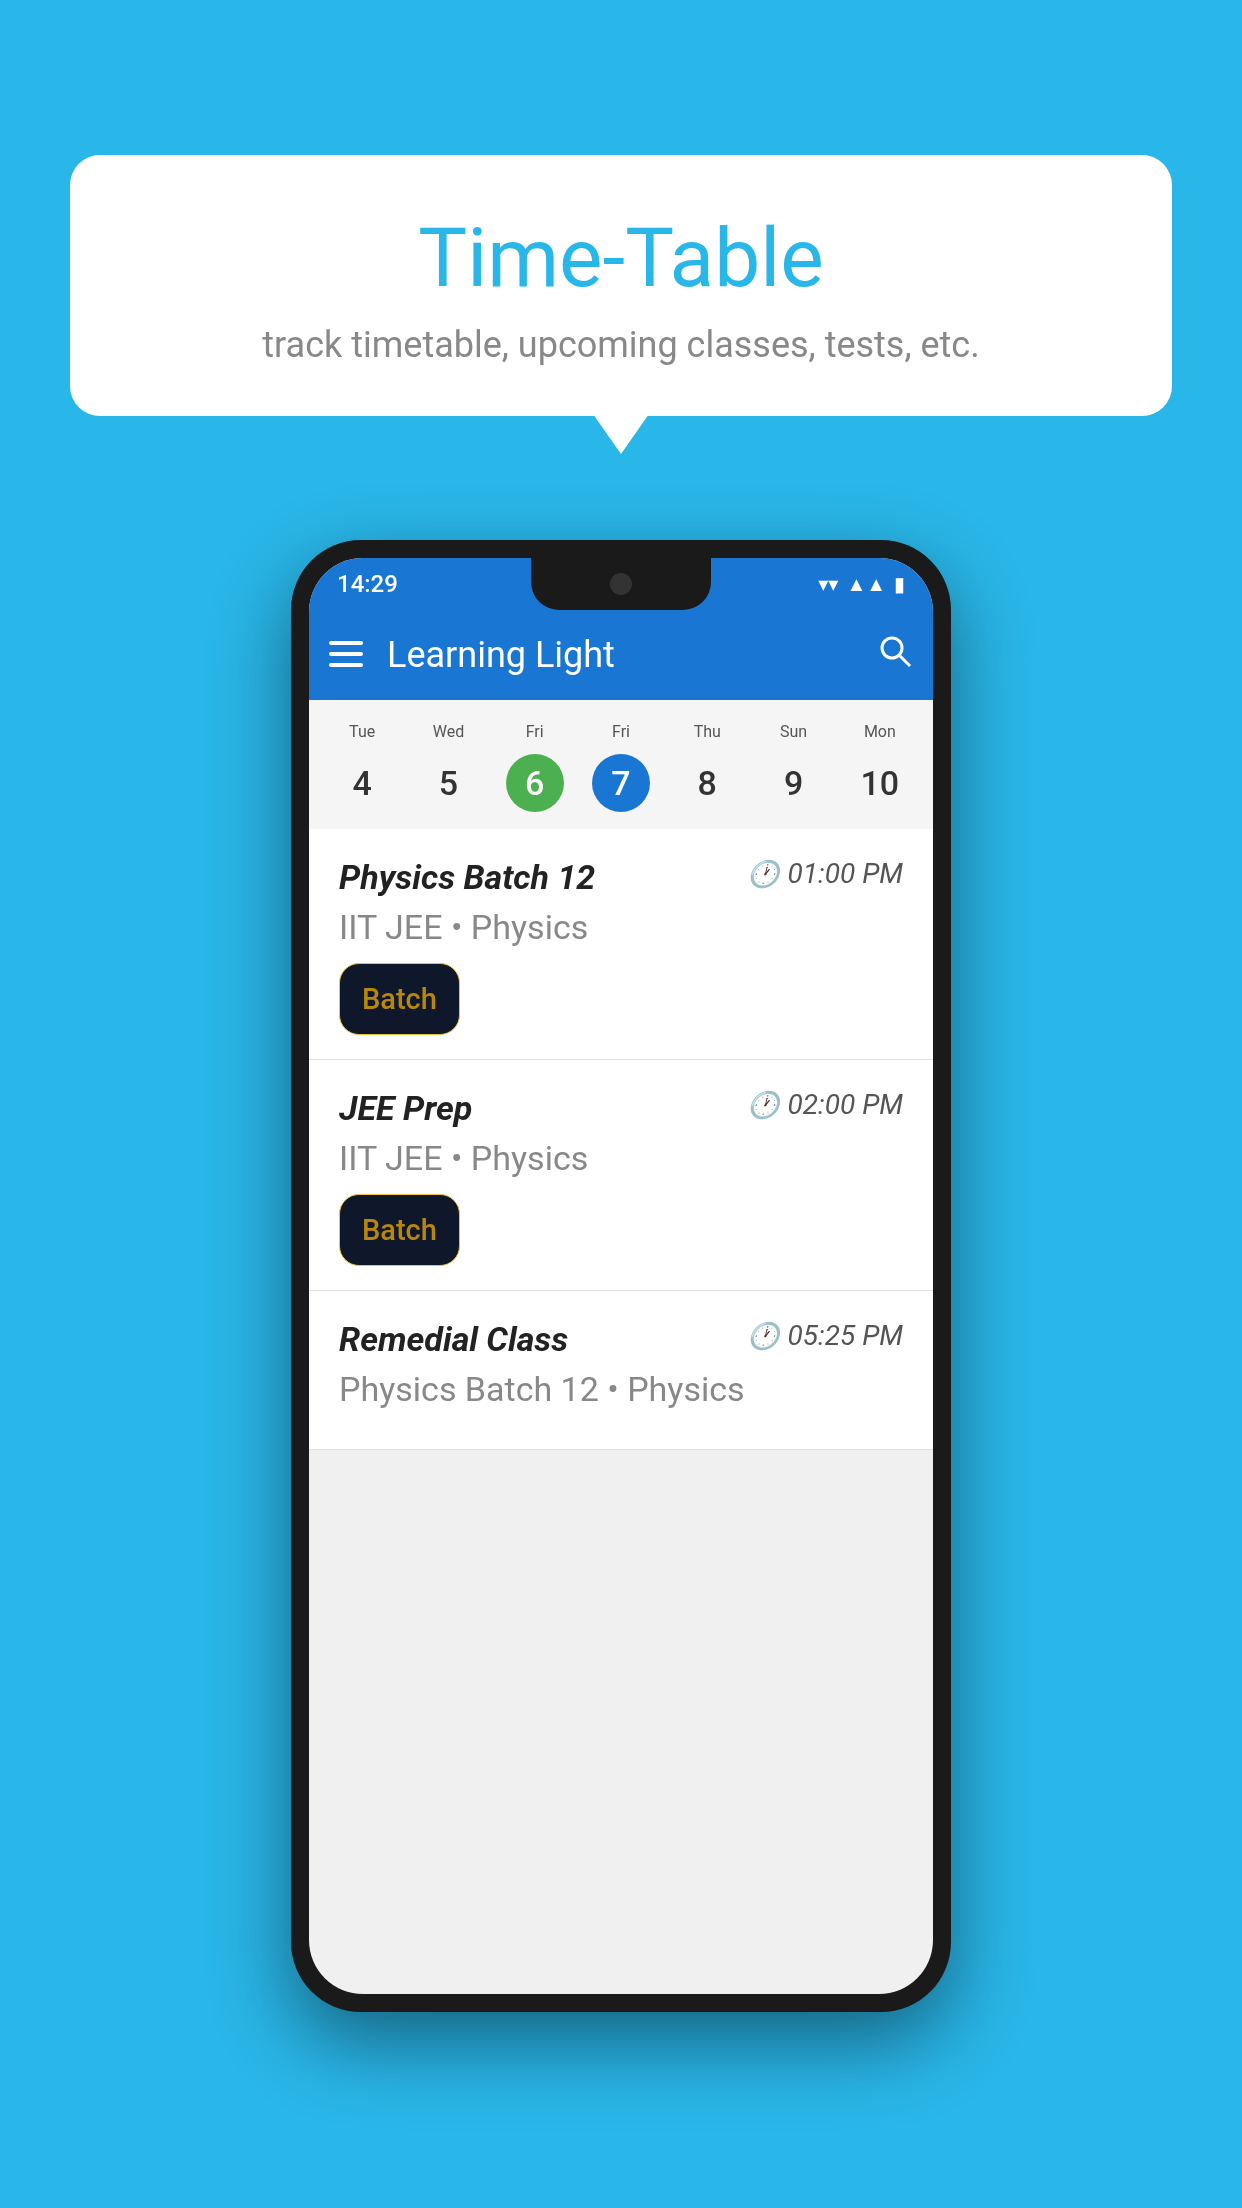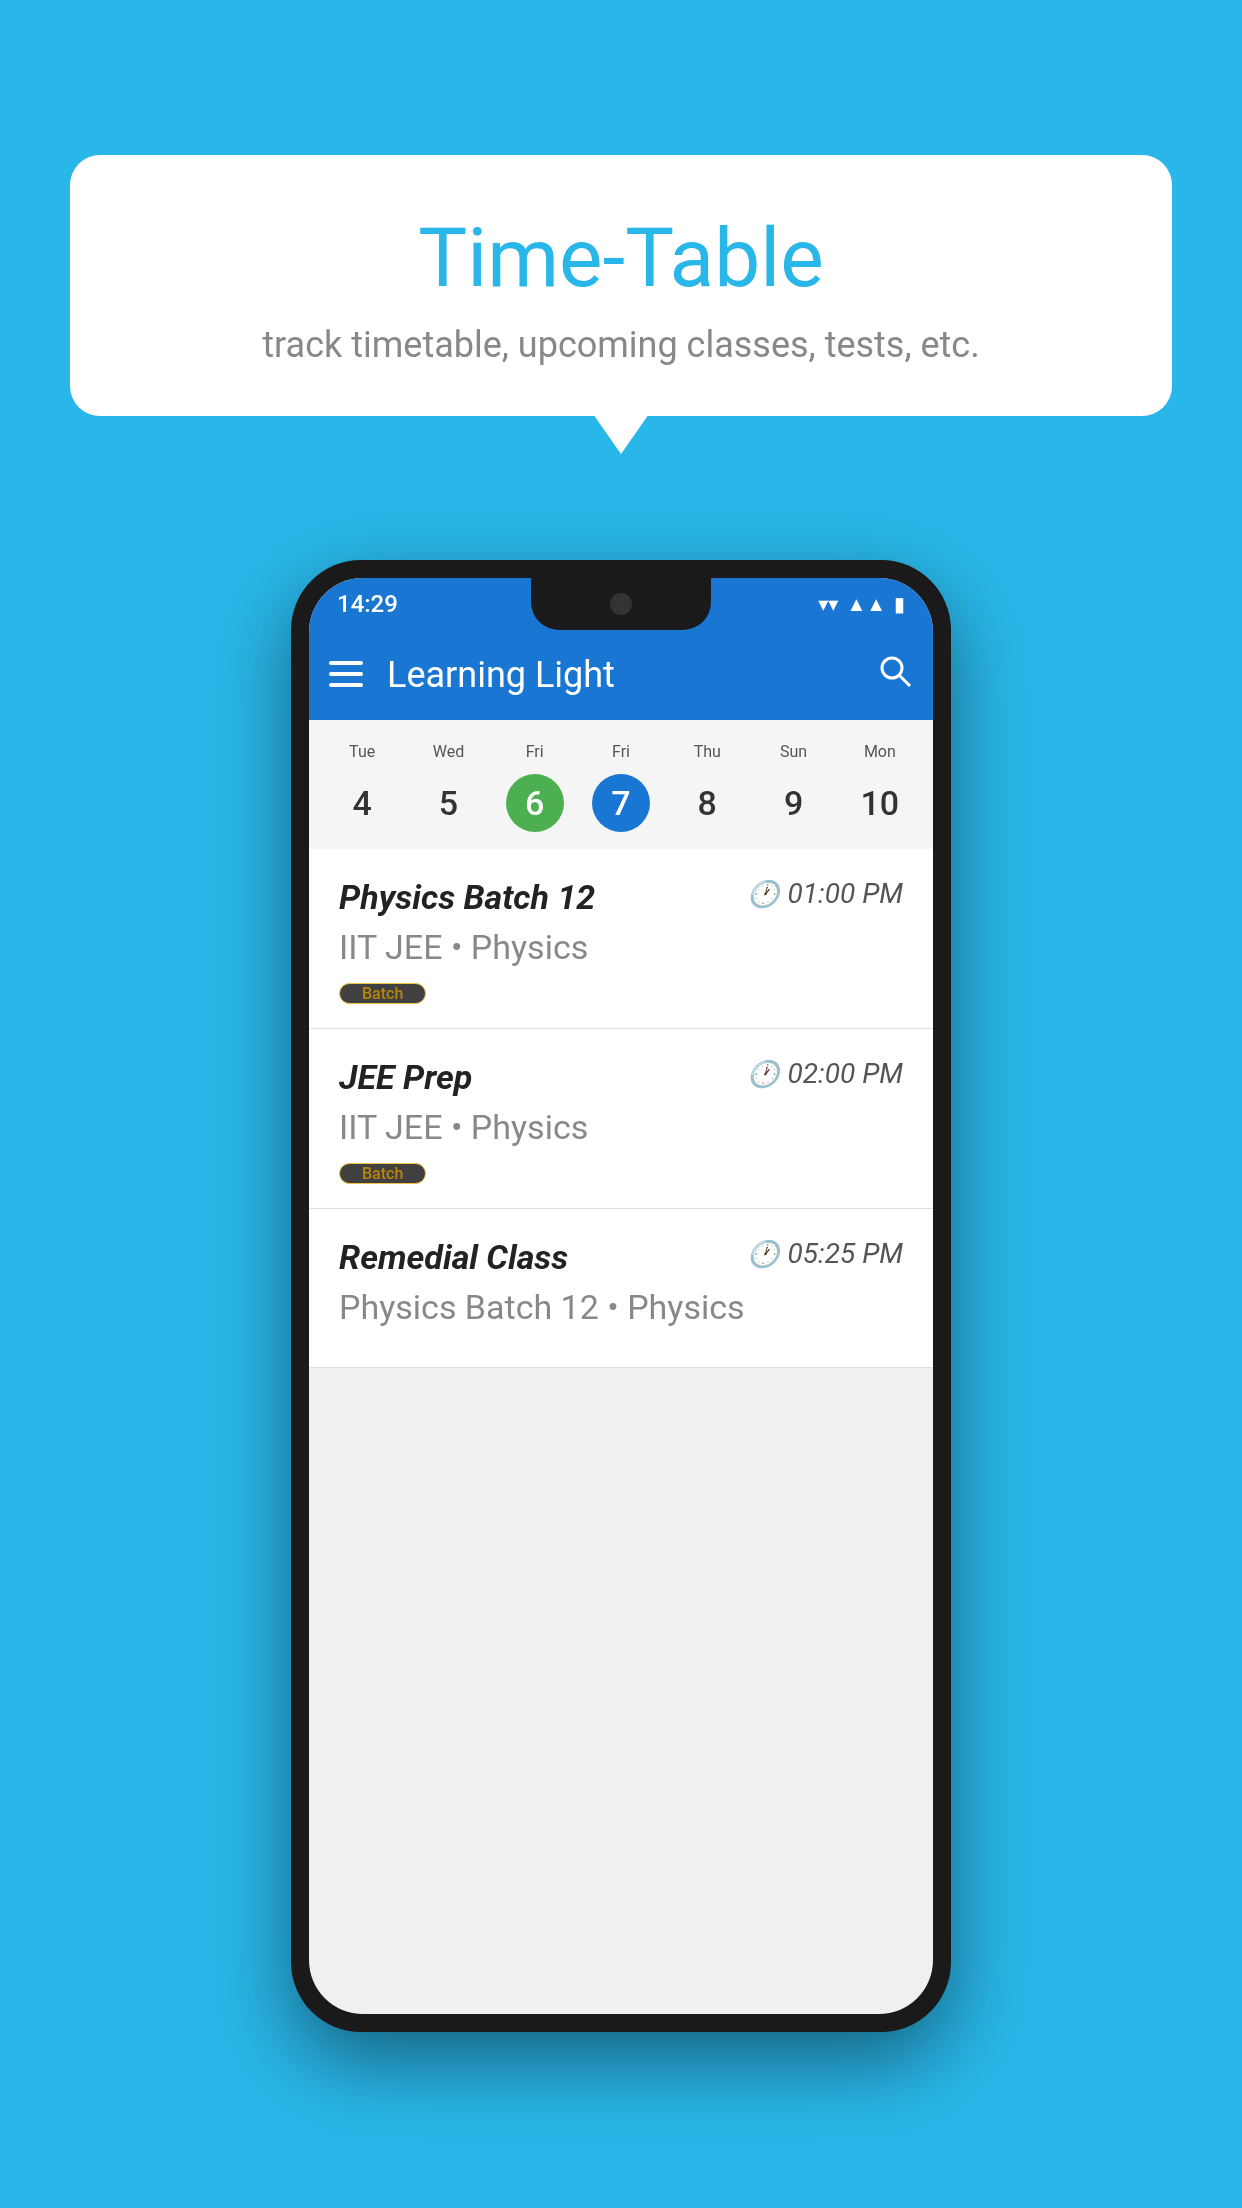--- a/index.html
+++ b/index.html
@@ -50,21 +50,21 @@
 
     .bubble-subtitle {
       font-size: 36px;
       color: #888;
       font-weight: 400;
     }
 
     
     .phone-mockup {
       position: absolute;
-      top: 560px;
+      top: 540px;
       left: 50%;
       transform: translateX(-50%);
       width: 660px;
       height: 1472px;
     }
 
     .phone-outer {
       width: 100%;
       height: 100%;
       background: #1a1a1a;
@@ -274,26 +274,26 @@
     }
 
     .class-info {
       font-size: 34px;
       color: #888;
       margin-bottom: 16px;
     }
 
     .batch-badge {
       display: inline-block;
-      background: #404040;
+      background: #0f172a;
       color: #b8860b;
       border: 1.5px solid #f0c040;
       border-radius: 20px;
-      padding: 0 22px;
-      font-size: 16px;
+      padding: 18px 22px;
+      font-size: 29px;
       font-weight: 500;
     }
   </style>
 </head>
 <body>
 
 <div class="speech-bubble-wrapper">
   <div class="speech-bubble">
     <div class="bubble-title">Time-Table</div>
     <div class="bubble-subtitle">track timetable, upcoming classes, tests, etc.</div>

